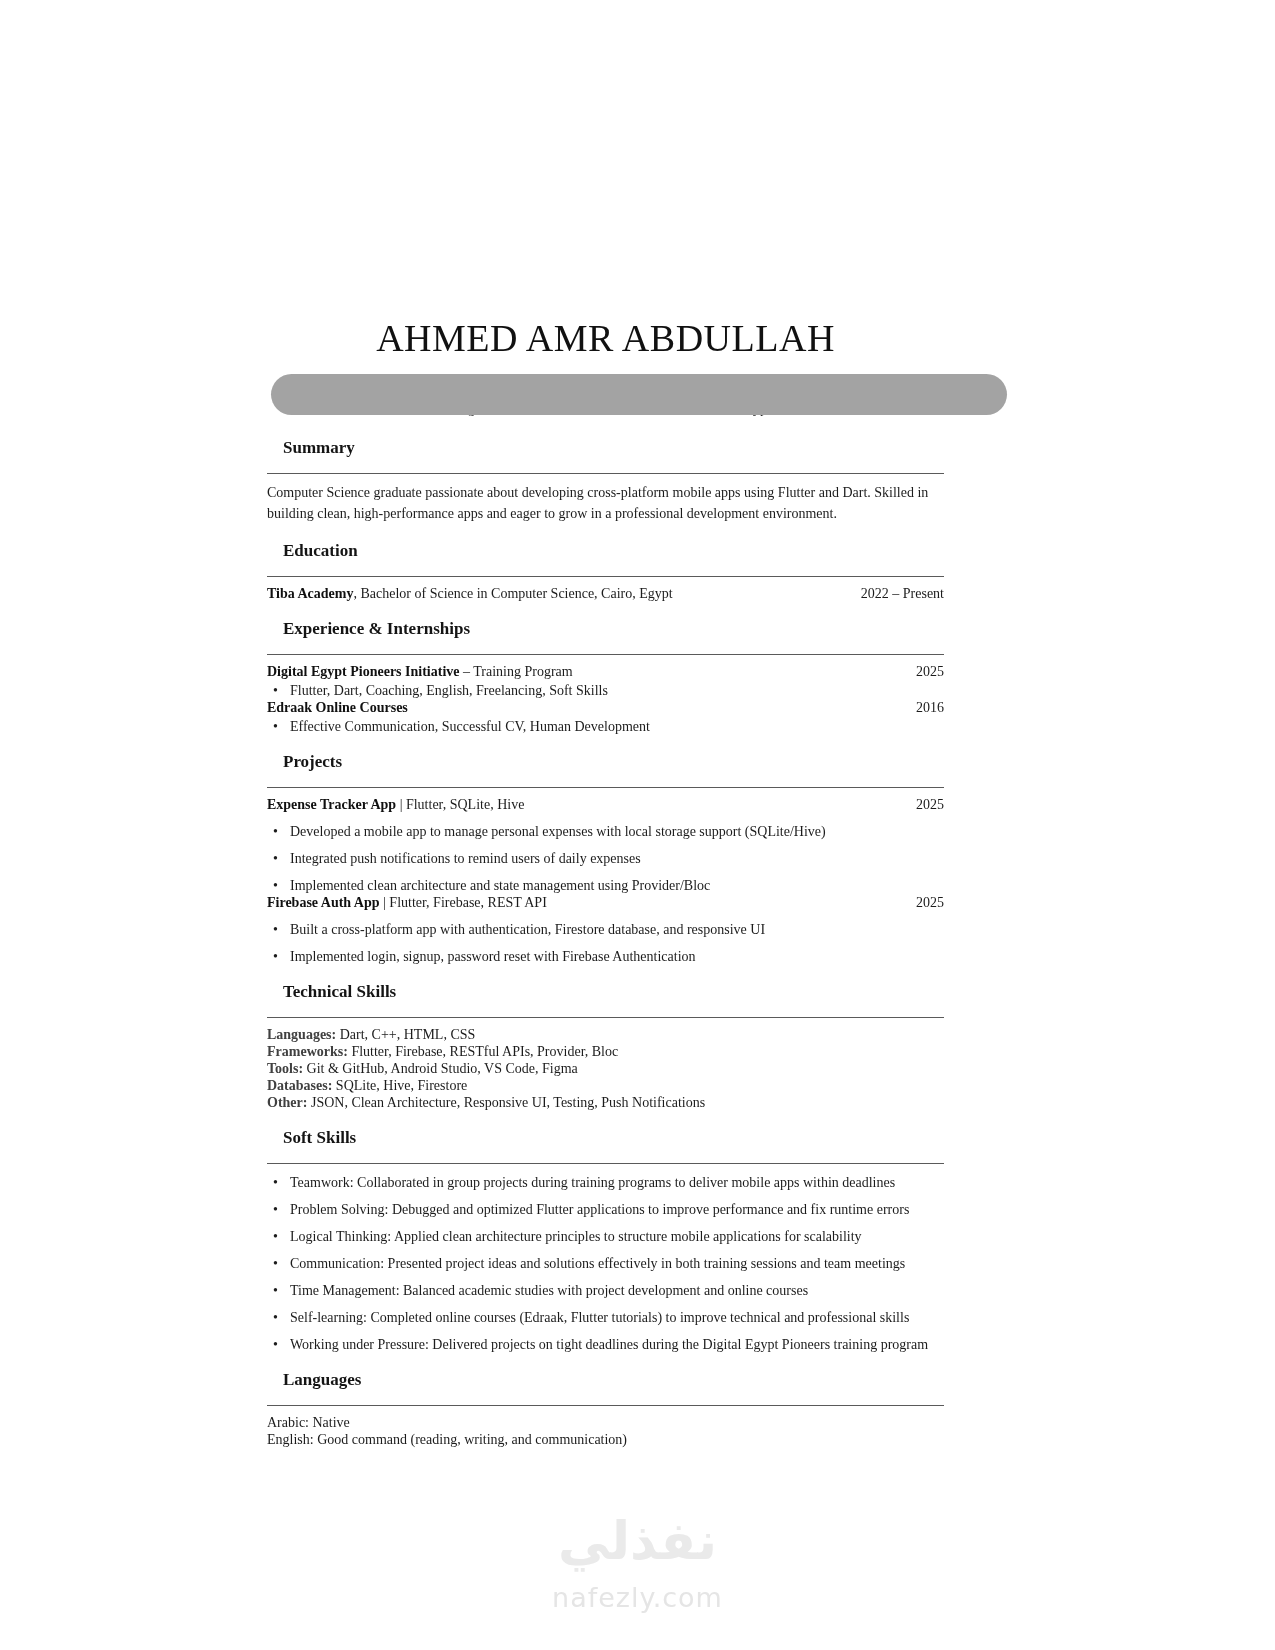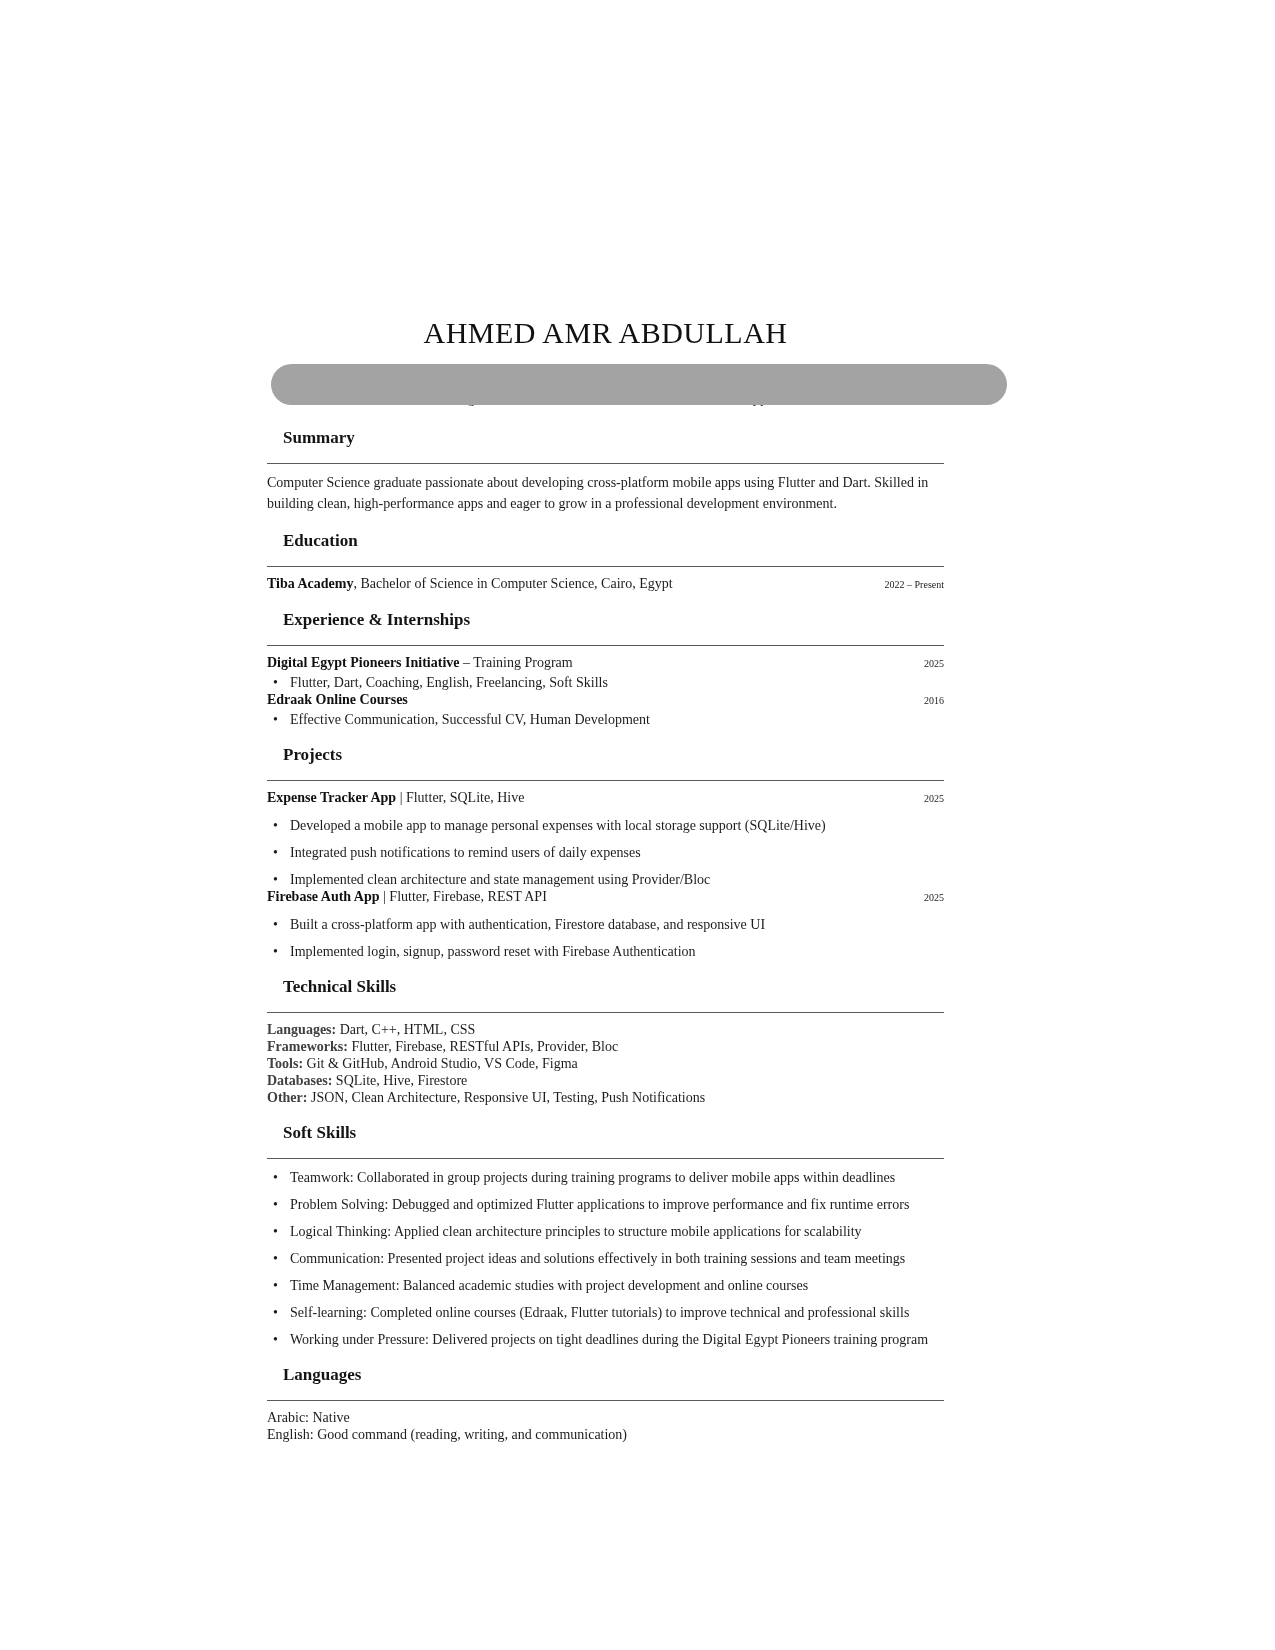--- a/index.html
+++ b/index.html
@@ -11,21 +11,21 @@
     position: relative;
     overflow: hidden;
   }
   .page { position: relative; width: 1275px; height: 1650px; }
   .content { position: absolute; left: 267px; top: 0; width: 677px; }
 
   .name {
     margin: 0;
     padding-top: 316px;
     text-align: center;
-    font-size: 30px;
+    font-size: 38px;
     font-weight: 400;
     letter-spacing: 0.5px;
     color: #111;
     white-space: nowrap;
   }
 
   .redaction-bar {
     margin-top: 14px;
     margin-left: 4px;
     width: 736px;
@@ -51,21 +51,21 @@
     font-weight: 700;
     color: #141414;
   }
   .sec-rule { margin-top: 3px; border-bottom: 1.5px solid #5a5a5a; height: 0; }
   .sec-body { margin-top: 8px; font-size: 14px; line-height: 17px; }
 
   .summary-text { line-height: 21px; }
 
   .entry-header { display: flex; justify-content: space-between; align-items: baseline; }
   .entry-title b { color: #101010; }
-  .entry-date { font-size: 10px; white-space: nowrap; padding-left: 12px; }
+  .entry-date { font-size: 14px; white-space: nowrap; padding-left: 12px; }
 
   .bullet {
     position: relative;
     padding-left: 23px;
     margin-top: 2px;
   }
   .bullet::before {
     content: "\2022";
     position: absolute;
     left: 6px;
@@ -199,13 +199,17 @@
       <h2 class="sec-title">Languages</h2>
       <div class="sec-rule"></div>
       <div class="sec-body">
         <div class="lang-line">Arabic: Native</div>
         <div class="lang-line">English: Good command (reading, writing, and communication)</div>
       </div>
     </div>
 
   </div>
 
+  <div class="watermark">
+    <div class="watermark-ar">نفذلي</div>
+    <div class="watermark-site">nafezly.com</div>
+  </div>
 </div>
 
 </body></html>

